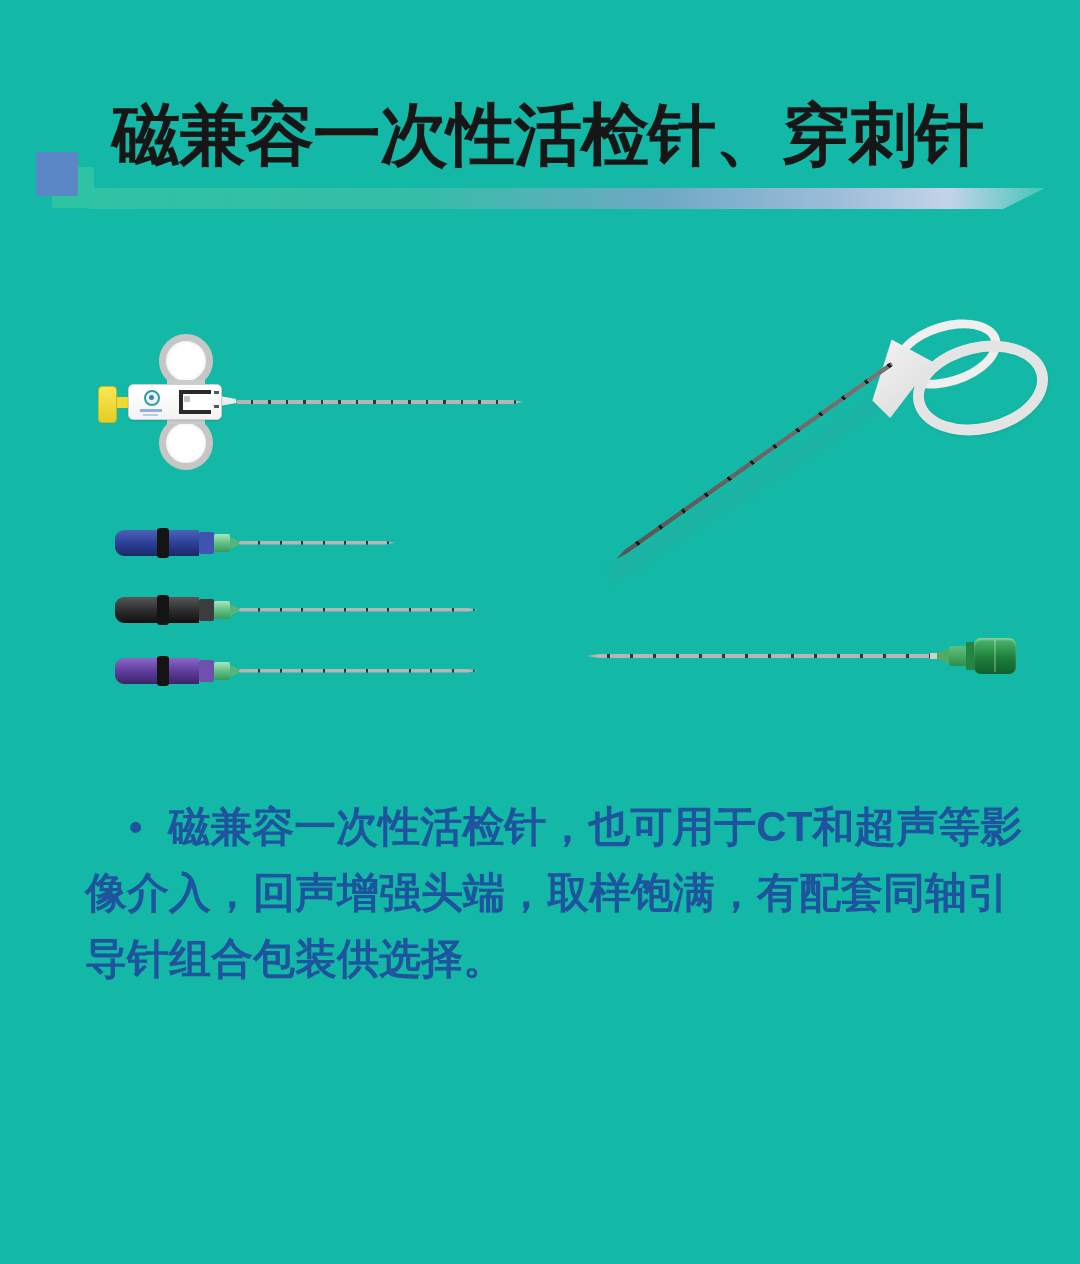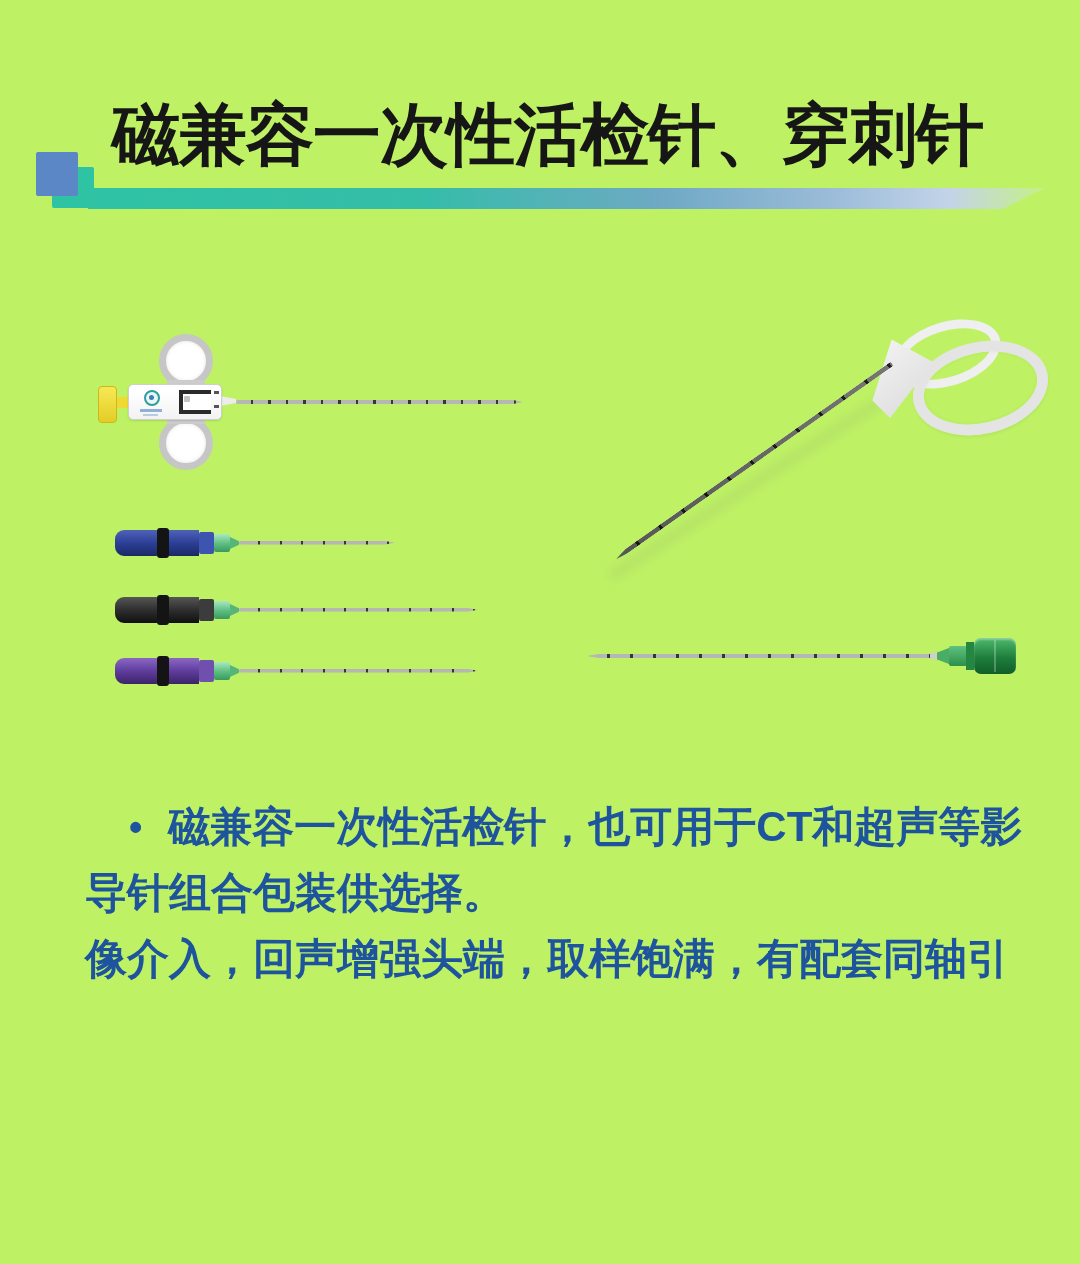--- a/index.html
+++ b/index.html
@@ -1,17 +1,17 @@
 <!DOCTYPE html>
 <html><head>
 <meta charset="utf-8">
 <style>
   html,body{margin:0;padding:0;background:#ffffff;}
   .canvas{
-    position:relative;width:1080px;height:1264px;background:#bef264;overflow:hidden;
+    position:relative;width:1080px;height:1264px;background:#14b8a6;overflow:hidden;
     font-family:"Liberation Sans","DejaVu Sans",sans-serif;
   }
   
   .title{
     position:absolute;left:112px;top:96px;font-size:68px;line-height:76px;
     font-weight:900;color:#161616;letter-spacing:-1px;white-space:nowrap;
   }
   .sq{position:absolute;border-radius:2px;}
   .sq-blue{left:36px;top:152px;width:42px;height:44px;background:#5b87c7;z-index:3;}
   .sq-teal{left:52px;top:167px;width:42px;height:41px;background:#2ec3a3;z-index:1;}
@@ -183,17 +183,17 @@
     <div class="coax-neck"></div>
     <div class="coax-barrel"></div>
     <div class="coax-seam"></div>
   </div>
 
   <div class="desc">
     <div class="l1">
       <span class="bullet">•</span>
       <span class="line">磁兼容一次性活检针，也可用于CT和超声等影</span>
     </div>
+    <div class="line">像介入，回声增强头端，取样饱满，有配套同轴引</div>
     <div class="line">导针组合包装供选择。</div>
-    <div class="line">像介入，回声增强头端，取样饱满，有配套同轴引</div>
   </div>
 
 </div>
 
 </body></html>

